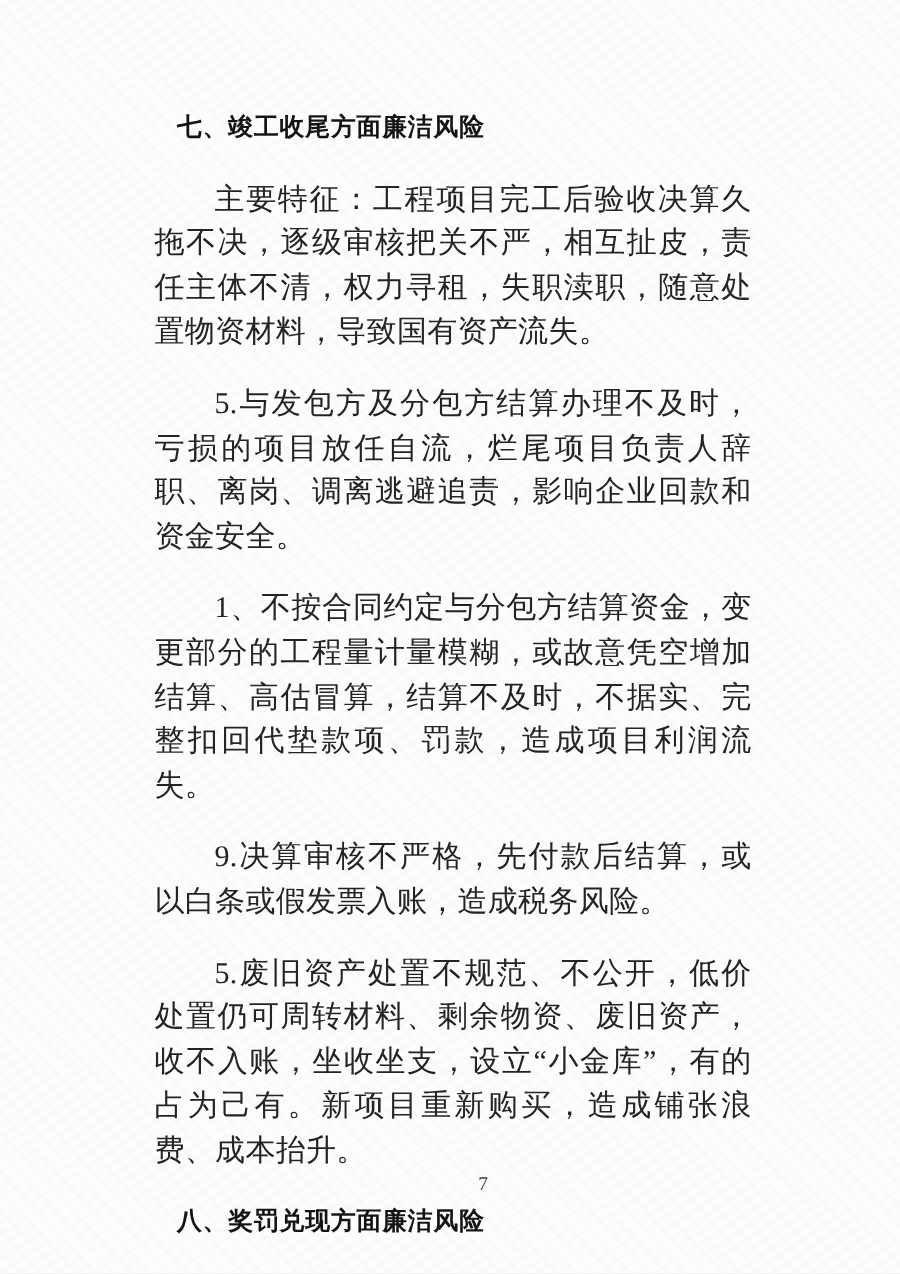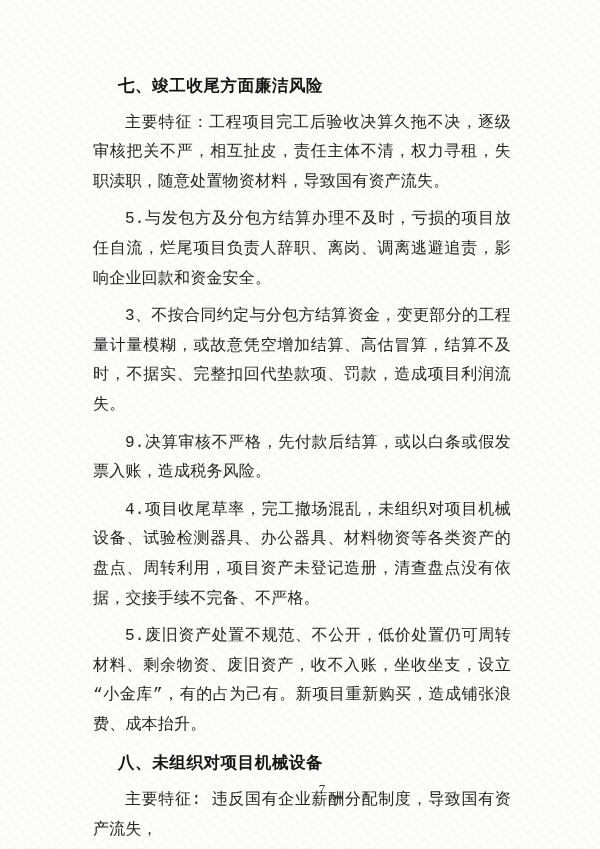--- a/index.html
+++ b/index.html
@@ -28,28 +28,27 @@
       repeating-linear-gradient(-33deg, rgba(120,120,120,0.015) 0 2px, rgba(255,255,255,0) 2px 7px);
     pointer-events: none;
   }
   .content {
     position: absolute;
     left: 85px;
     top: 71px;
     width: 434px;
   }
   .para {
-    margin: 8px;
-    font-size: 16px;
+    margin: 18px;
+    font-size: 20px;
     line-height: 29.6px;
     text-align: justify;
     text-indent: 2em;
     letter-spacing: 0.2px;
     color: #242424;
-    font-family: Liberation Mono, monospace;
   }
   .heading {
     margin: 0;
     font-size: 16.5px;
     line-height: 29.6px;
     font-weight: 700;
     text-indent: 2em;
     letter-spacing: 0.6px;
     color: #141414;
     font-family: "Liberation Sans", "DejaVu Sans", sans-serif;
@@ -66,22 +65,21 @@
   }
 </style>
 </head>
 <body>
 
 <div class="page">
   <div class="content">
     <h2 class="heading">七、竣工收尾方面廉洁风险</h2>
     <p class="para">主要特征：工程项目完工后验收决算久拖不决，逐级审核把关不严，相互扯皮，责任主体不清，权力寻租，失职渎职，随意处置物资材料，导致国有资产流失。</p>
     <p class="para">5.与发包方及分包方结算办理不及时，亏损的项目放任自流，烂尾项目负责人辞职、离岗、调离逃避追责，影响企业回款和资金安全。</p>
-    <p class="para">3、不按合同约定与分包方结算资金，变更部分的工程量计量模糊，或故意凭空增加结算、高估冒算，结算不及时，不据实、完整扣回代垫款项、罚款，造成项目利润流失。</p>
+    <p class="para">1、不按合同约定与分包方结算资金，变更部分的工程量计量模糊，或故意凭空增加结算、高估冒算，结算不及时，不据实、完整扣回代垫款项、罚款，造成项目利润流失。</p>
     <p class="para">9.决算审核不严格，先付款后结算，或以白条或假发票入账，造成税务风险。</p>
-    <p class="para">4.项目收尾草率，完工撤场混乱，未组织对项目机械设备、试验检测器具、办公器具、材料物资等各类资产的盘点、周转利用，项目资产未登记造册，清查盘点没有依据，交接手续不完备、不严格。</p>
     <p class="para">5.废旧资产处置不规范、不公开，低价处置仍可周转材料、剩余物资、废旧资产，收不入账，坐收坐支，设立“小金库”，有的占为己有。新项目重新购买，造成铺张浪费、成本抬升。</p>
-    <h2 class="heading">八、未组织对项目机械设备</h2>
+    <h2 class="heading">八、奖罚兑现方面廉洁风险</h2>
     <p class="para">主要特征: 违反国有企业薪酬分配制度，导致国有资产流失，</p>
   </div>
 
   <div class="page-number">7</div>
 </div>
 
 </body></html>

